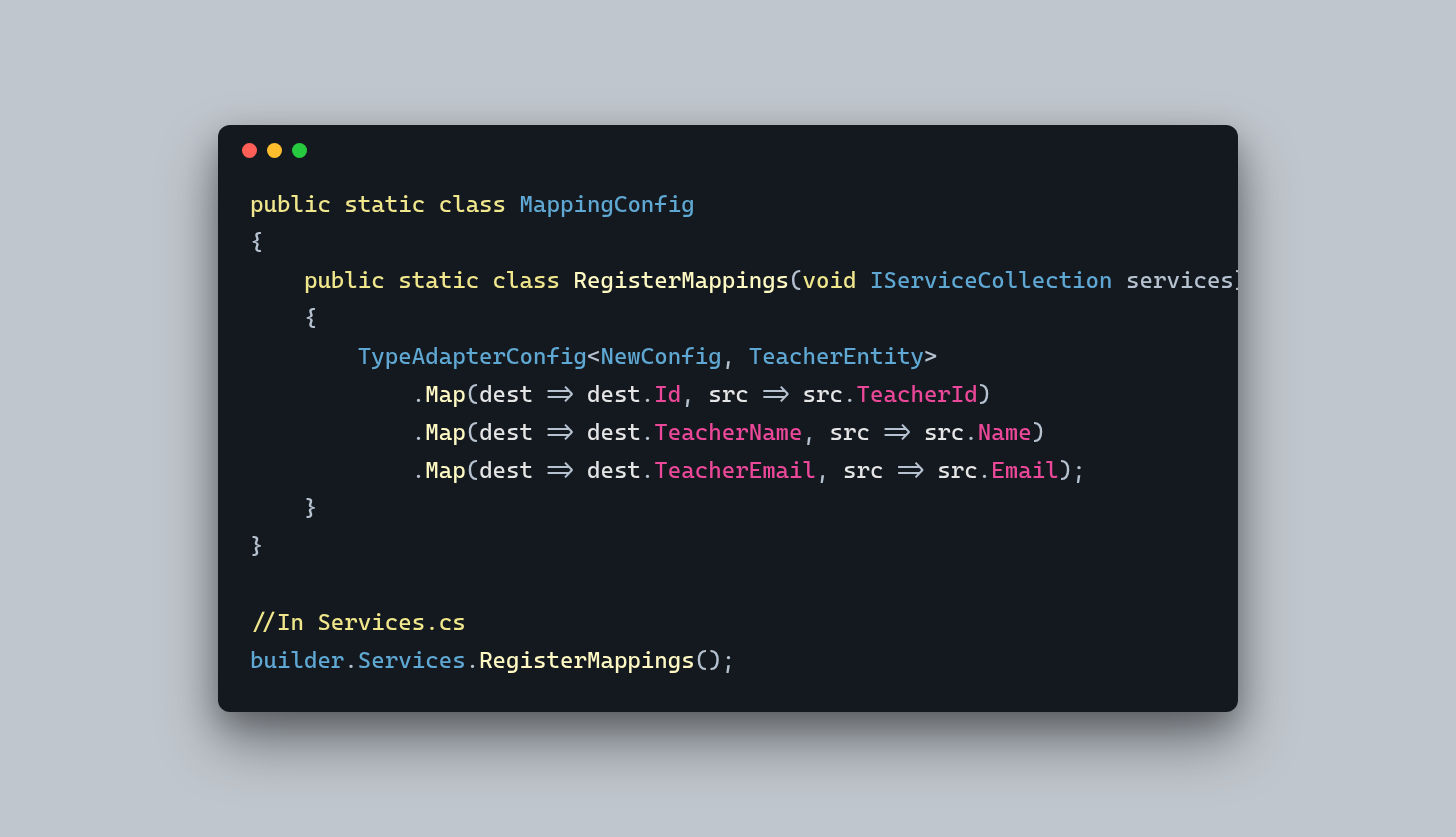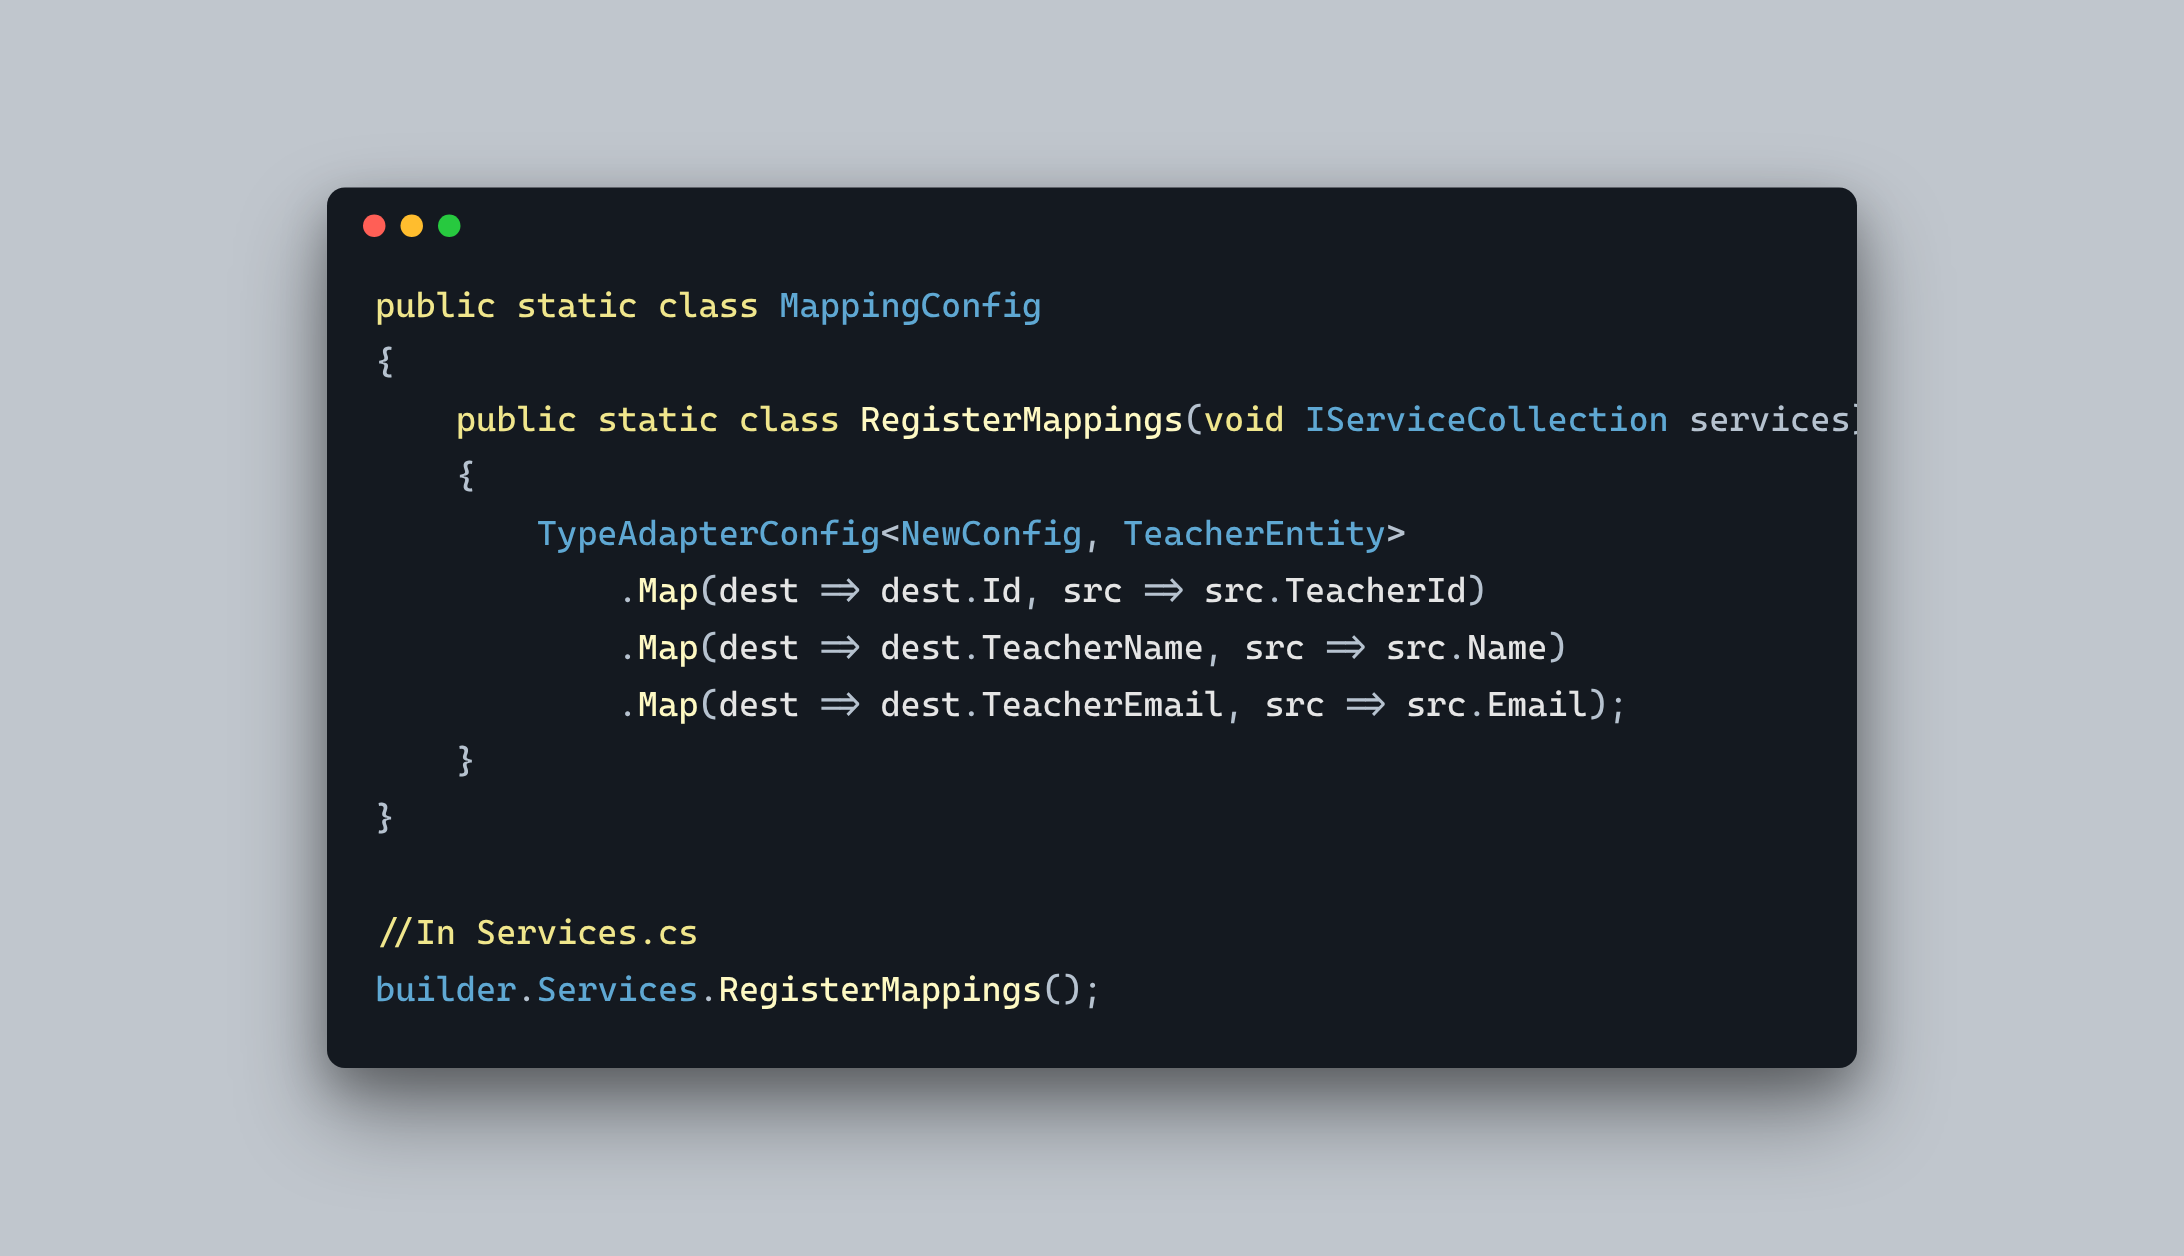--- a/index.html
+++ b/index.html
@@ -54,21 +54,21 @@
     .code-line {
       white-space: pre;
     }
     
     .kw { color: #f0e68c; }
     .type { color: #5fa8d3; }
     .method { color: #fef9c3; }
     .param { color: #b6c2cf; }
     .punct { color: #b6c2cf; }
     .comment { color: #f0e68c; }
-    .prop { color: #e5e5e5; }
+    .prop { color: #ec4899; }
     .var { color: #e5e5e5; }
   </style>
 </head>
 <body>
 
 <div class="code-window">
   <div class="window-header">
     <div class="window-dot dot-red"></div>
     <div class="window-dot dot-yellow"></div>
     <div class="window-dot dot-green"></div>

